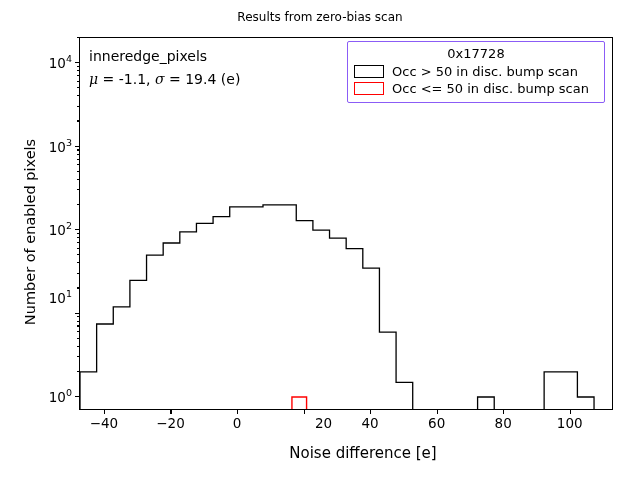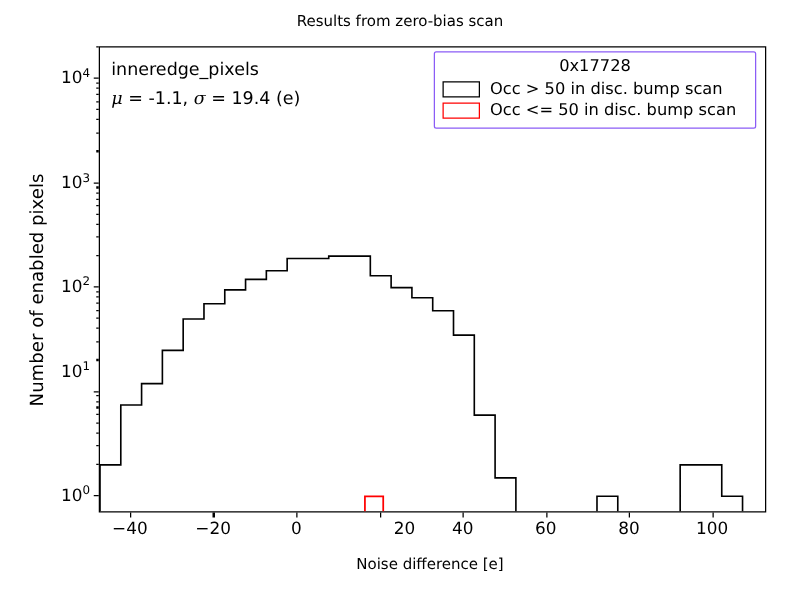--- a/index.html
+++ b/index.html
@@ -79,25 +79,25 @@
     top: 224px;
     width: 300px;
     text-align: center;
     font-size: 14.5px;
     color: #000000;
     transform: rotate(-90deg);
     transform-origin: center center;
   }
   #xlabel {
     position: absolute;
-    left: 77px;
+    left: 96px;
     top: 444px;
     width: 534px;
     text-align: center;
-    font-size: 12px;
+    font-size: 15px;
     color: #000000;
   }
   #annotation {
     position: absolute;
     left: 89px;
     top: 45px;
     font-size: 14px;
     color: #000000;
     line-height: 1.62;
   }

